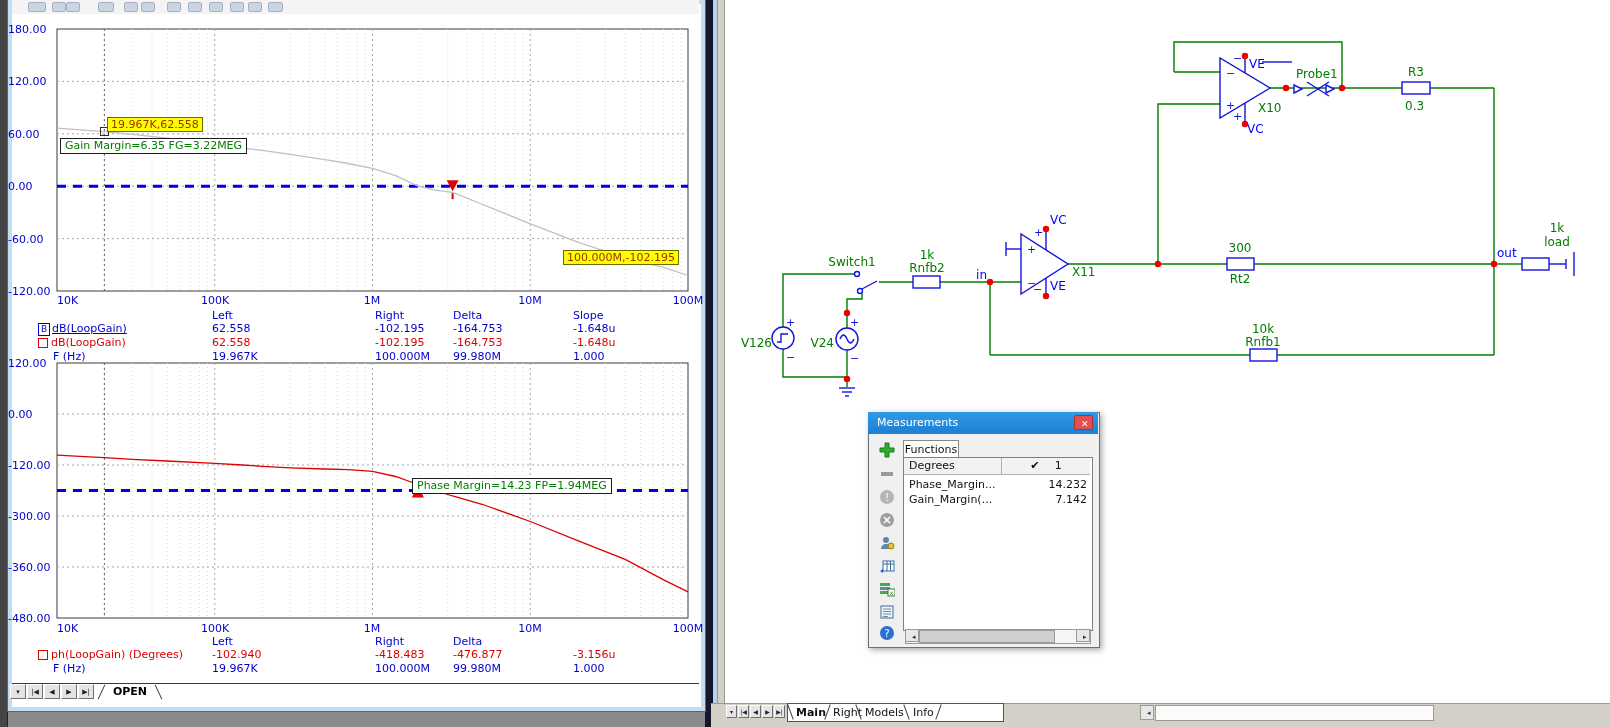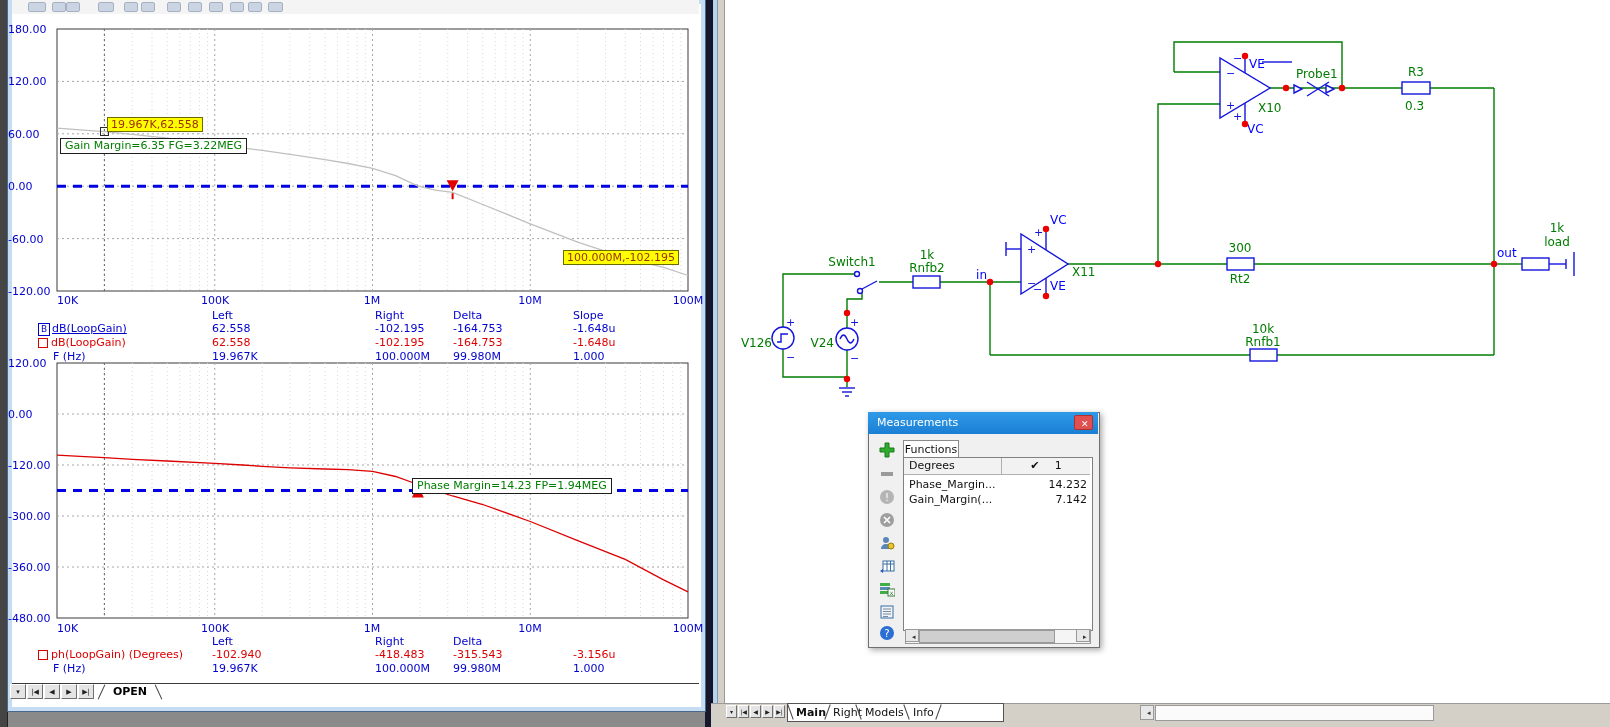--- a/index.html
+++ b/index.html
@@ -250,21 +250,21 @@
 
   <span class="t rt" style="left:212px;top:635px">Left</span>
   <span class="t rt" style="left:375px;top:635px">Right</span>
   <span class="t rt" style="left:453px;top:635px">Delta</span>
   <span class="t rt" style="left:573px;top:635px" ind="plot_window.phase_plot.table.headers.3"></span>
 
   <span class="sqr" style="left:38px;top:650px"></span>
   <span class="t red" style="left:51px;top:648px">ph(LoopGain) (Degrees)</span>
   <span class="t rt red" style="left:212px;top:648px">-102.940</span>
   <span class="t rt red" style="left:375px;top:648px">-418.483</span>
-  <span class="t rt red" style="left:453px;top:648px">-315.543</span>
+  <span class="t rt red" style="left:453px;top:648px">-476.877</span>
   <span class="t rt red" style="left:573px;top:648px">-3.156u</span>
 
   <span class="t" style="left:53px;top:662px">F (Hz)</span>
   <span class="t rt" style="left:212px;top:662px">19.967K</span>
   <span class="t rt" style="left:375px;top:662px">100.000M</span>
   <span class="t rt" style="left:453px;top:662px">99.980M</span>
   <span class="t rt" style="left:573px;top:662px">1.000</span>
 
   <div class="abs tabline" style="left:12px;top:683px;width:687px"></div>
   <button class="nbtn" style="left:10px;top:684px">▾</button>

